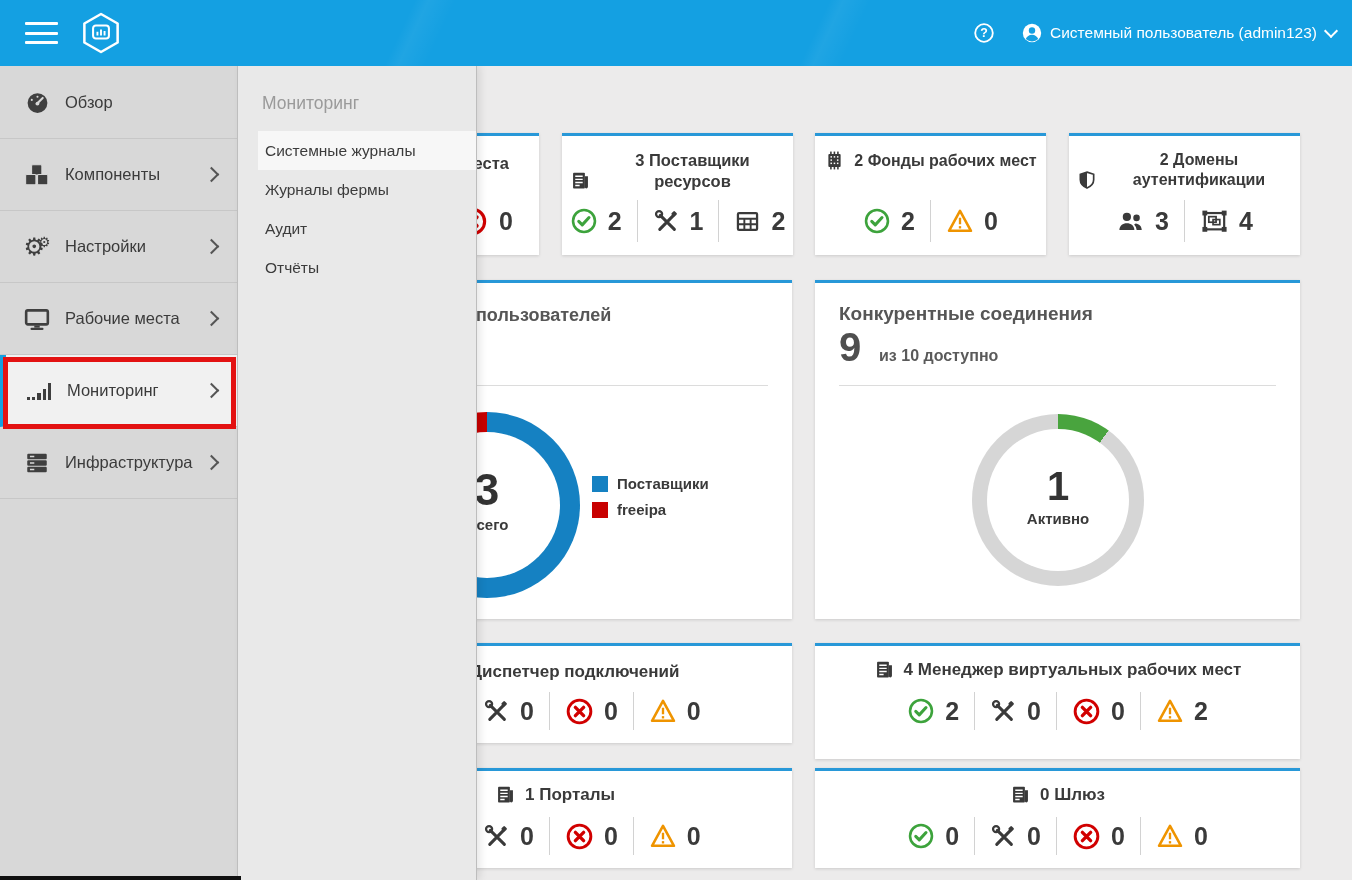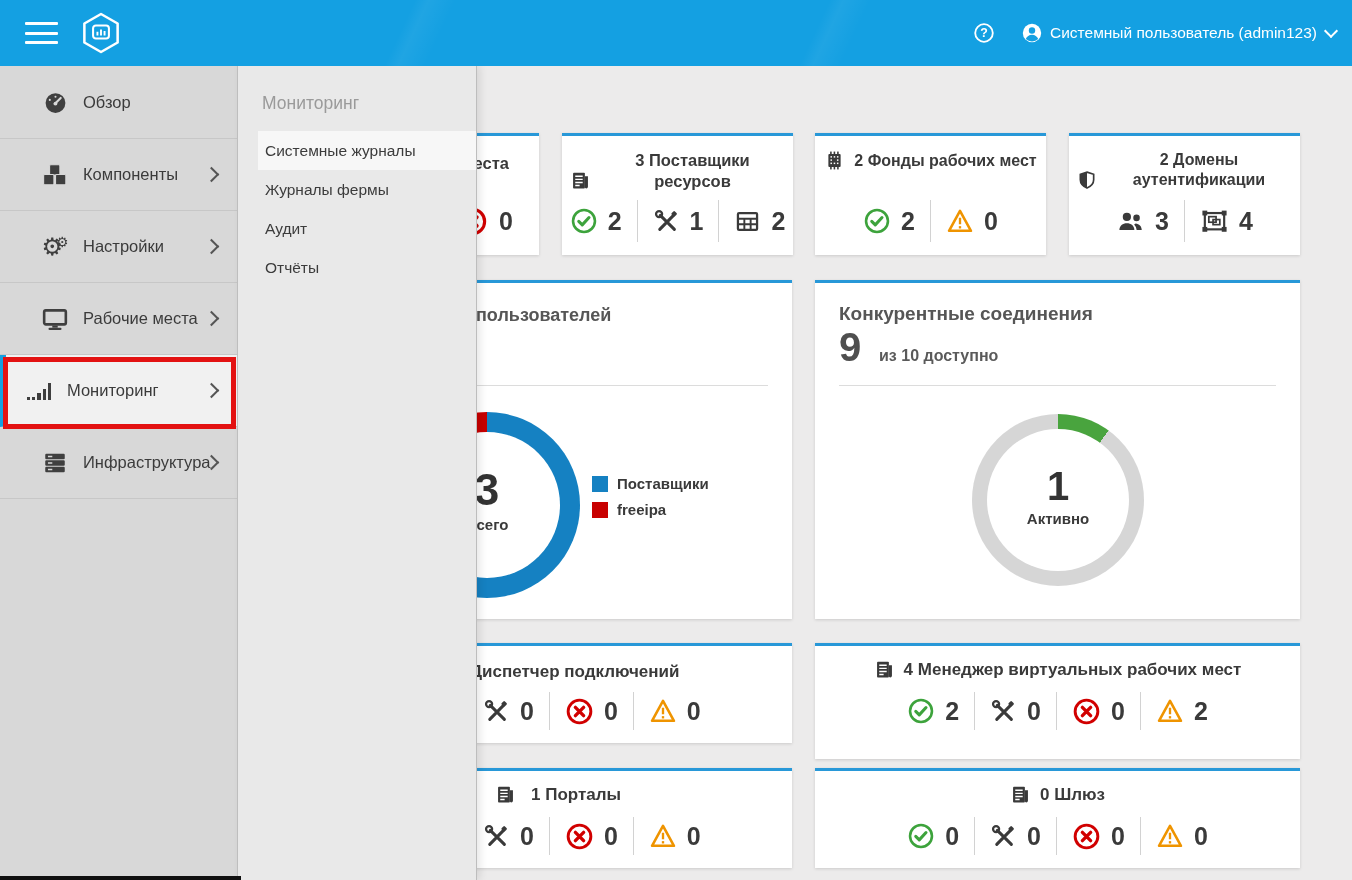--- a/index.html
+++ b/index.html
@@ -18,21 +18,21 @@
   .hamburger div{height:3px;background:#fff;border-radius:1px;}
   .logo-wrap{display:flex;align-items:center;margin-left:24px;}
   .logo-text{color:#fff;font-size:26px;font-weight:bold;letter-spacing:3px;margin-left:9px;}
   .topbar-right{margin-left:auto;display:flex;align-items:center;margin-right:16px;}
   .help-ico{width:22px;height:22px;margin-right:26px;cursor:pointer;}
   .user-menu{display:flex;align-items:center;cursor:pointer;color:#fff;font-size:15.5px;}
   .user-menu svg{margin-right:7px;}
   .chev-down{width:8px;height:8px;border-right:2px solid #fff;border-bottom:2px solid #fff;transform:rotate(45deg);margin-left:9px;margin-top:-4px;}
   
   .sidebar{position:absolute;left:0;top:66px;width:238px;height:814px;background:#d8d8d8;border-right:1px solid #c2c2c2;z-index:20;padding-top:1px;box-sizing:border-box;}
-  .side-item{height:72px;border-bottom:1px solid #c7c7c7;display:flex;align-items:center;padding-left:40px;box-sizing:border-box;cursor:pointer;position:relative;}
+  .side-item{height:72px;border-bottom:1px solid #c7c7c7;display:flex;align-items:center;padding-left:22px;box-sizing:border-box;cursor:pointer;position:relative;}
   .side-item .si-icon{width:30px;display:flex;justify-content:center;}
   .side-item .si-label{font-size:16.5px;color:#3b3b3b;margin-left:13px;}
   .side-item .si-chev{position:absolute;right:20px;width:9px;height:9px;border-right:2.4px solid #555;border-bottom:2.4px solid #555;transform:rotate(-45deg);}
   .side-item.active{background:#f1f1f1;border-left:6px solid #14a0e2;padding-left:18px;}
   .gear-big{font-size:24px;color:#3f3f3f;line-height:1;}
   .gear-small{font-size:14px;color:#3f3f3f;line-height:1;margin-left:-7px;vertical-align:bottom;}
   .sig{display:flex;align-items:flex-end;gap:2px;height:18px;}
   .sig i{display:block;width:3.4px;background:#3f3f3f;}
   
   .annotation-rect{position:absolute;left:3px;top:423px;width:223px;height:61px;border:5px solid #e31212;z-index:70;pointer-events:none;}
@@ -500,21 +500,21 @@
               <rect x="11" y="9.2" width="2" height="5.6" fill="#ef9400"></rect>
               <rect x="11" y="16.4" width="2" height="2" fill="#ef9400"></rect>
             </svg>
           </span>
           <span class="num">2</span>
         </span>
     </div>
   </div>
 
   <div class="card c-b3">
-    <div class="stats-abs" style="left:245px;top:13px;gap:15px;">
+    <div class="stats-abs" style="left:245px;top:13px;gap:9px;">
       <span>
         <svg viewBox="0 0 24 24" width="21" height="21">
             <g fill="#3a3a3a">
               <rect x="3.5" y="3" width="13.5" height="18" rx="1"></rect>
               <path d="M17 7h3.5v12.2a1.9 1.9 0 0 1-1.9 1.8c-.9 0-1.6-.7-1.6-1.8z"></path>
             </g>
             <g stroke="#fff" stroke-width="1.6">
               <path d="M6 7.2h8.5M6 10.7h8.5M6 14.2h8.5M6 17.7h5"></path>
             </g>
           </svg>

